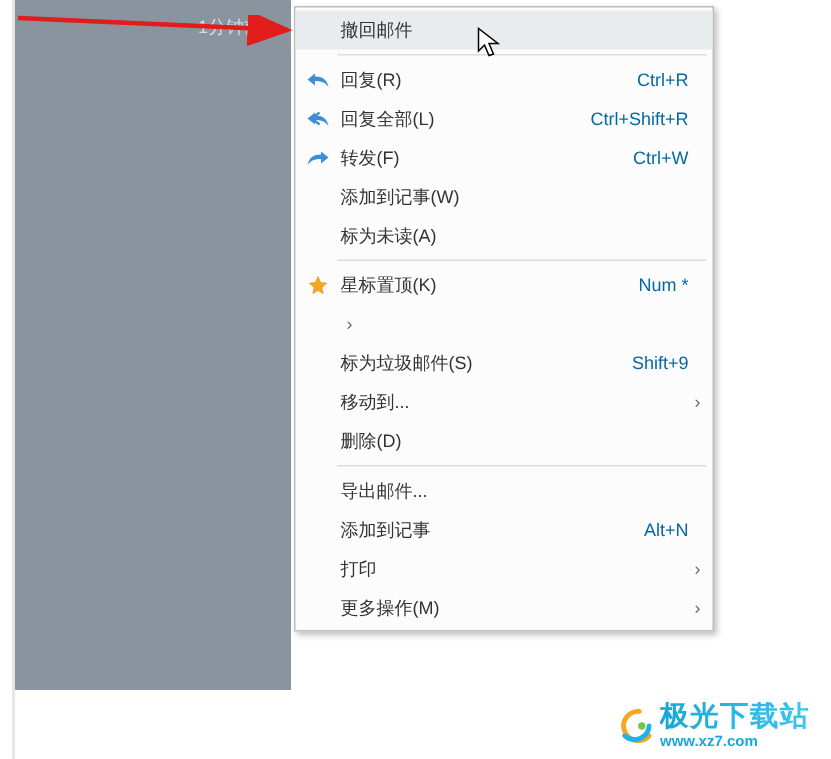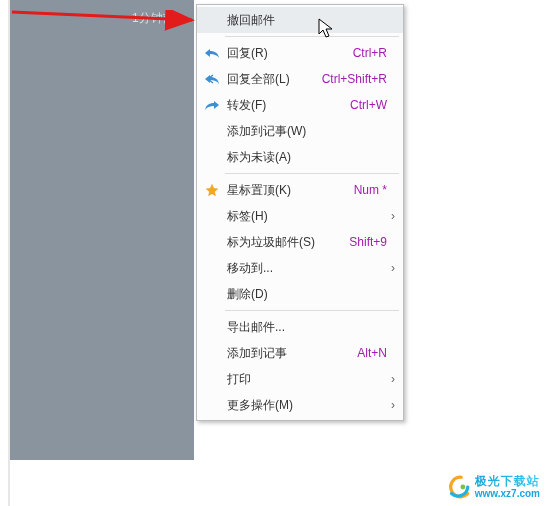--- a/index.html
+++ b/index.html
@@ -1,34 +1,34 @@
 <!DOCTYPE html>
 <html><head>
 <meta charset="utf-8">
 <style>
   * { margin: 0; padding: 0; box-sizing: border-box; }
   body { width: 554px; height: 506px; font-family: "Microsoft YaHei", sans-serif; font-size: 12px; background: #fff; position: relative; overflow: hidden; }
   .bg-slate { position: absolute; top: 0; left: 0; width: 194px; height: 460px; background: #8a949e; }
   .bg-time { position: absolute; top: 10px; left: 132px; color: #d8dde2; font-size: 12px; }
   .arrow { position: absolute; top: 10px; left: 0; }
-  .menu { position: absolute; top: 4px; left: 196px; width: 208px; background: #fcfcfc; border: 1px solid #bdbdbd; box-shadow: 2px 2px 4px rgba(0,0,0,0.25); padding: 2px 0; }
+  .menu { position: absolute; top: 4px; left: 196px; width: 280px; background: #fcfcfc; border: 1px solid #bdbdbd; box-shadow: 2px 2px 4px rgba(0,0,0,0.25); padding: 2px 0; }
   .item { display: flex; align-items: center; height: 26px; padding: 0 8px 0 6px; cursor: default; color: #333; white-space: nowrap; }
   .item.highlight { background: #e8ecef; }
   .icon-slot { width: 18px; height: 18px; display: flex; align-items: center; justify-content: center; margin-right: 6px; flex-shrink: 0; }
   .label { flex: 1 1 auto; }
-  .shortcut { flex: 0 0 auto; color: #a21caf; margin-left: 10px; }
+  .shortcut { flex: 0 0 auto; color: #0369a1; margin-left: 10px; }
   .sub { width: 8px; text-align: right; color: #666; }
   .sep { height: 1px; background: #dcdcdc; margin: 3px 4px 3px 28px; }
   .cursor { position: absolute; top: 18px; left: 318px; pointer-events: none; }
   .sidebar-line { position: absolute; top: 0; left: 0; width: 10px; height: 506px; background: #fff; }
   .scroll-edge { position: absolute; top: 0; left: 8px; width: 2px; height: 506px; background: #e6e6e6; }
   .watermark { position: absolute; bottom: 6px; right: 14px; display: flex; align-items: center; }
   .wm-logo { width: 26px; height: 26px; margin-right: 4px; }
   .wm-text { display: flex; flex-direction: column; line-height: 1.1; }
-  .wm-main { font-size: 12px; font-weight: bold; letter-spacing: 1px; background: linear-gradient(90deg,#16a6d9,#3cc6ef); -webkit-background-clip: text; background-clip: text; color: transparent; }
+  .wm-main { font-size: 19px; font-weight: bold; letter-spacing: 1px; background: linear-gradient(90deg,#16a6d9,#3cc6ef); -webkit-background-clip: text; background-clip: text; color: transparent; }
   .wm-sub { font-size: 10px; color: #1aa7dd; font-weight: bold; }
 </style>
 </head>
 <body>
 
 <div class="bg-slate"></div>
 <div class="bg-time">1分钟前</div>
 <div class="sidebar-line"></div>
 <div class="scroll-edge"></div>
 
@@ -106,21 +106,20 @@
           <path d="M12 2l2.9 6.9L22 10l-5.5 4.8L18 22l-6-3.6L6 22l1.5-7.2L2 10l7.1-1.1z" fill="#f5a623" stroke="#d48806" stroke-width="0.5"></path>
         </svg>
       </span>
     <span class="label">星标置顶(K)</span>
     <span class="shortcut">Num *</span>
     <span class="sub"></span>
   </div>
 
   <div class="item">
     <span class="icon-slot"></span>
-    <span class="label">标签(H)</span>
     <span class="sub">›</span>
   </div>
 
   <div class="item">
     <span class="icon-slot"></span>
     <span class="label">标为垃圾邮件(S)</span>
     <span class="shortcut">Shift+9</span>
     <span class="sub"></span>
   </div>
 

